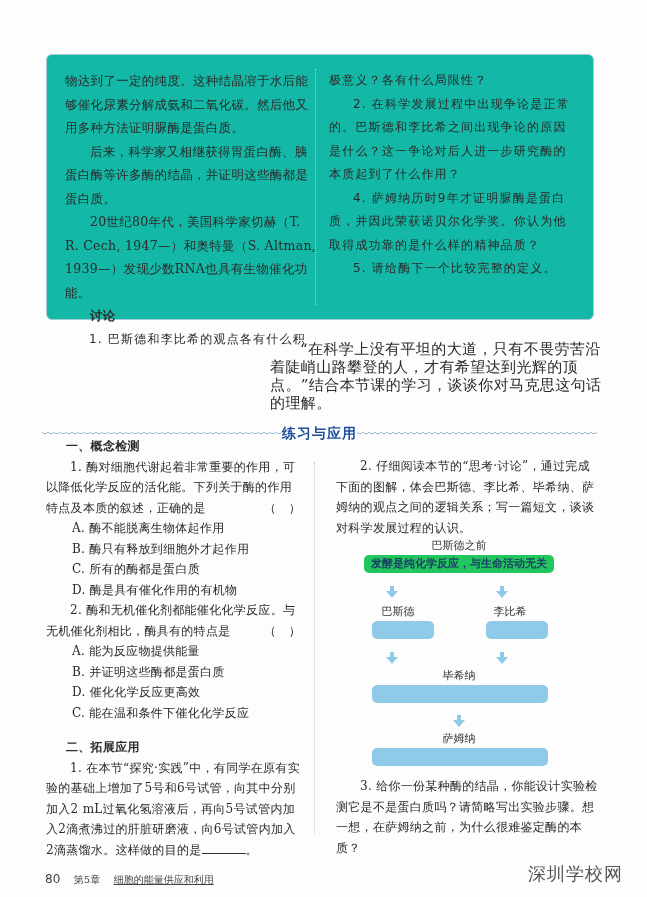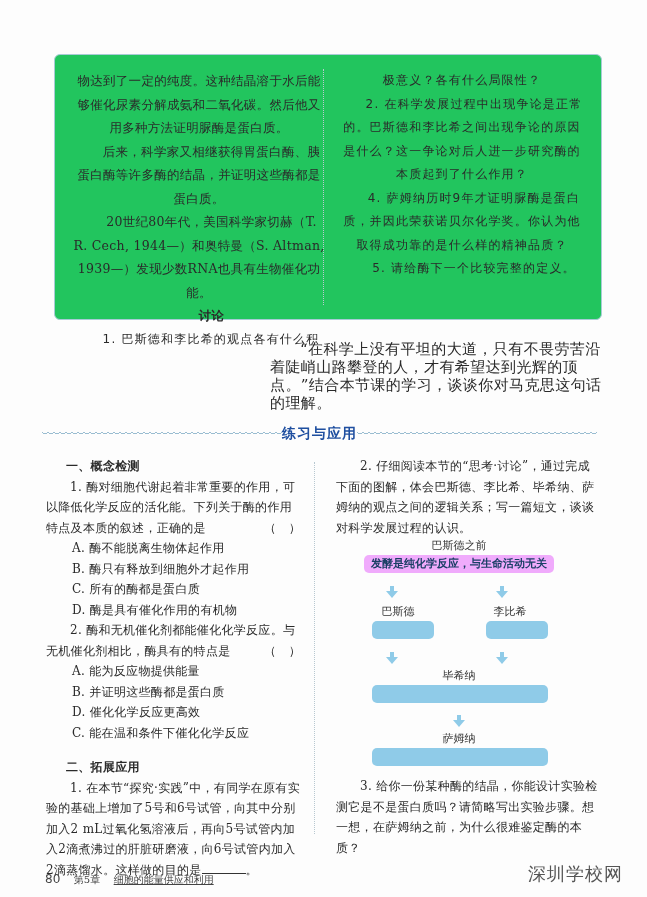--- a/index.html
+++ b/index.html
@@ -4,69 +4,68 @@
 <style>
   html, body { margin: 0; padding: 0; }
   body {
     width: 647px; height: 897px; overflow: hidden; position: relative;
     background: #fdfdfd;
     font-family: "DejaVu Serif", "Liberation Serif", serif;
     color: #2a2a2a;
   }
   .abs { position: absolute; }
   .box {
-    left: 54px; top: 54px; width: 546px; height: 264px;
+    left: 46px; top: 54px; width: 546px; height: 264px;
     border: 1.5px solid #a8cbd6; border-radius: 6px;
-    background: #22c55e;
-    text-align: center;
+    background: #14b8a6;
   }
   .box-col { position: absolute; top: 14px; font-size: 12.5px; line-height: 23.5px; letter-spacing: 0.3px; }
   .box-col.left { left: 18px; width: 252px; }
   .box-col.right { left: 282px; width: 250px; font-family: "DejaVu Sans", sans-serif; font-size: 12px; letter-spacing: 1.2px; }
   .box-divider { position: absolute; left: 268px; top: 14px; height: 236px; border-left: 1.5px dotted #b8c8d0; }
   p { margin: 0; }
   .indent { text-indent: 2em; }
   .bold { font-weight: bold; font-family: "DejaVu Sans", sans-serif; }
   .quote { left: 270px; top: 340px; width: 335px; font-size: 15px; line-height: 18px; letter-spacing: 0.4px; }
   .section-title {
     left: 42px; top: 424px; width: 555px; height: 20px;
     display: flex; align-items: center; 
   }
   .wave { flex: 1; height: 6px;
     background-image: radial-gradient(circle at 3px -1px, transparent 3px, #8fb6cc 3px, #8fb6cc 4px, transparent 4px);
     background-size: 6px 6px; opacity: 0.9; }
   .section-title .title { font-family: "DejaVu Sans", sans-serif; font-weight: bold; color: #1f4fa0; font-size: 14px; letter-spacing: 1px; }
   .col { font-size: 12px; line-height: 20.5px; letter-spacing: 0.3px; }
-  .col.left { left: 46px; top: 456px; width: 255px; }
+  .col.left { left: 46px; top: 436px; width: 255px; }
   .col.right { left: 336px; top: 456px; width: 262px; }
   .col-divider { left: 314px; top: 462px; height: 372px; border-left: 1.5px dotted #b8c8d0; }
   .heading { font-family: "DejaVu Sans", sans-serif; font-weight: bold; padding-left: 20px; font-size: 12px; }
   .opt { padding-left: 26px; }
   .blank { display: inline-block; width: 44px; border-bottom: 1px solid #333; height: 12px; vertical-align: baseline; }
   .flow { left: 368px; top: 538px; width: 182px; height: 232px; font-family: "DejaVu Sans", sans-serif; }
   .flow .label { position: absolute; font-size: 11px; color: #333; text-align: center; }
   .flow .fbox { position: absolute; background: #8fcbe8; border-radius: 5px; }
-  .flow .fbox.top { background: #f0abfc; font-size: 11px; font-weight: bold; color: #1a3f66; text-align: center; line-height: 17px; }
+  .flow .fbox.top { background: #22c55e; font-size: 11px; font-weight: bold; color: #1a3f66; text-align: center; line-height: 17px; }
   .flow .arrow { position: absolute; width: 12px; height: 12px; }
   .arrow::before { content: ""; position: absolute; left: 4px; top: 0; width: 4px; height: 6px; background: #8fcbe8; }
   .arrow::after { content: ""; position: absolute; left: 0; top: 5px; border-left: 6px solid transparent; border-right: 6px solid transparent; border-top: 7px solid #8fcbe8; }
   .footer { left: 45px; top: 872px; font-size: 11px; font-family: "DejaVu Sans", sans-serif; color: #444; }
   .footer .pg { font-size: 12px; margin-right: 10px; }
   .footer .ch { margin-right: 10px; font-family: "DejaVu Serif", serif; font-size: 10px; }
   .footer .ttl { font-family: "DejaVu Serif", serif; font-size: 10px; text-decoration: underline; }
   .watermark { left: 528px; top: 862px; font-size: 18px; color: #555; letter-spacing: 1px; font-family: "DejaVu Sans", sans-serif; font-weight: 300; }
 </style>
 </head>
 <body>
 
 <div class="abs box">
   <div class="box-col left">
     <p>物达到了一定的纯度。这种结晶溶于水后能够催化尿素分解成氨和二氧化碳。然后他又用多种方法证明脲酶是蛋白质。</p>
     <p class="indent">后来，科学家又相继获得胃蛋白酶、胰蛋白酶等许多酶的结晶，并证明这些酶都是蛋白质。</p>
-    <p class="indent">20世纪80年代，美国科学家切赫（T. R. Cech, 1944—）和奥特曼（S. Altman, 1939—）发现少数RNA也具有生物催化功能。</p>
+    <p class="indent">20世纪80年代，美国科学家切赫（T. R. Cech, 1947—）和奥特曼（S. Altman, 1939—）发现少数RNA也具有生物催化功能。</p>
     <p class="indent bold">讨论</p>
     <p class="indent" style="font-family:'DejaVu Sans',sans-serif;font-size:12px;letter-spacing:1.2px;">1. 巴斯德和李比希的观点各有什么积</p>
   </div>
   <div class="box-divider"></div>
   <div class="box-col right">
     <p>极意义？各有什么局限性？</p>
     <p class="indent">2. 在科学发展过程中出现争论是正常的。巴斯德和李比希之间出现争论的原因是什么？这一争论对后人进一步研究酶的本质起到了什么作用？</p>
     <p class="indent">4. 萨姆纳历时9年才证明脲酶是蛋白质，并因此荣获诺贝尔化学奖。你认为他取得成功靠的是什么样的精神品质？</p>
     <p class="indent">5. 请给酶下一个比较完整的定义。</p>
   </div>

